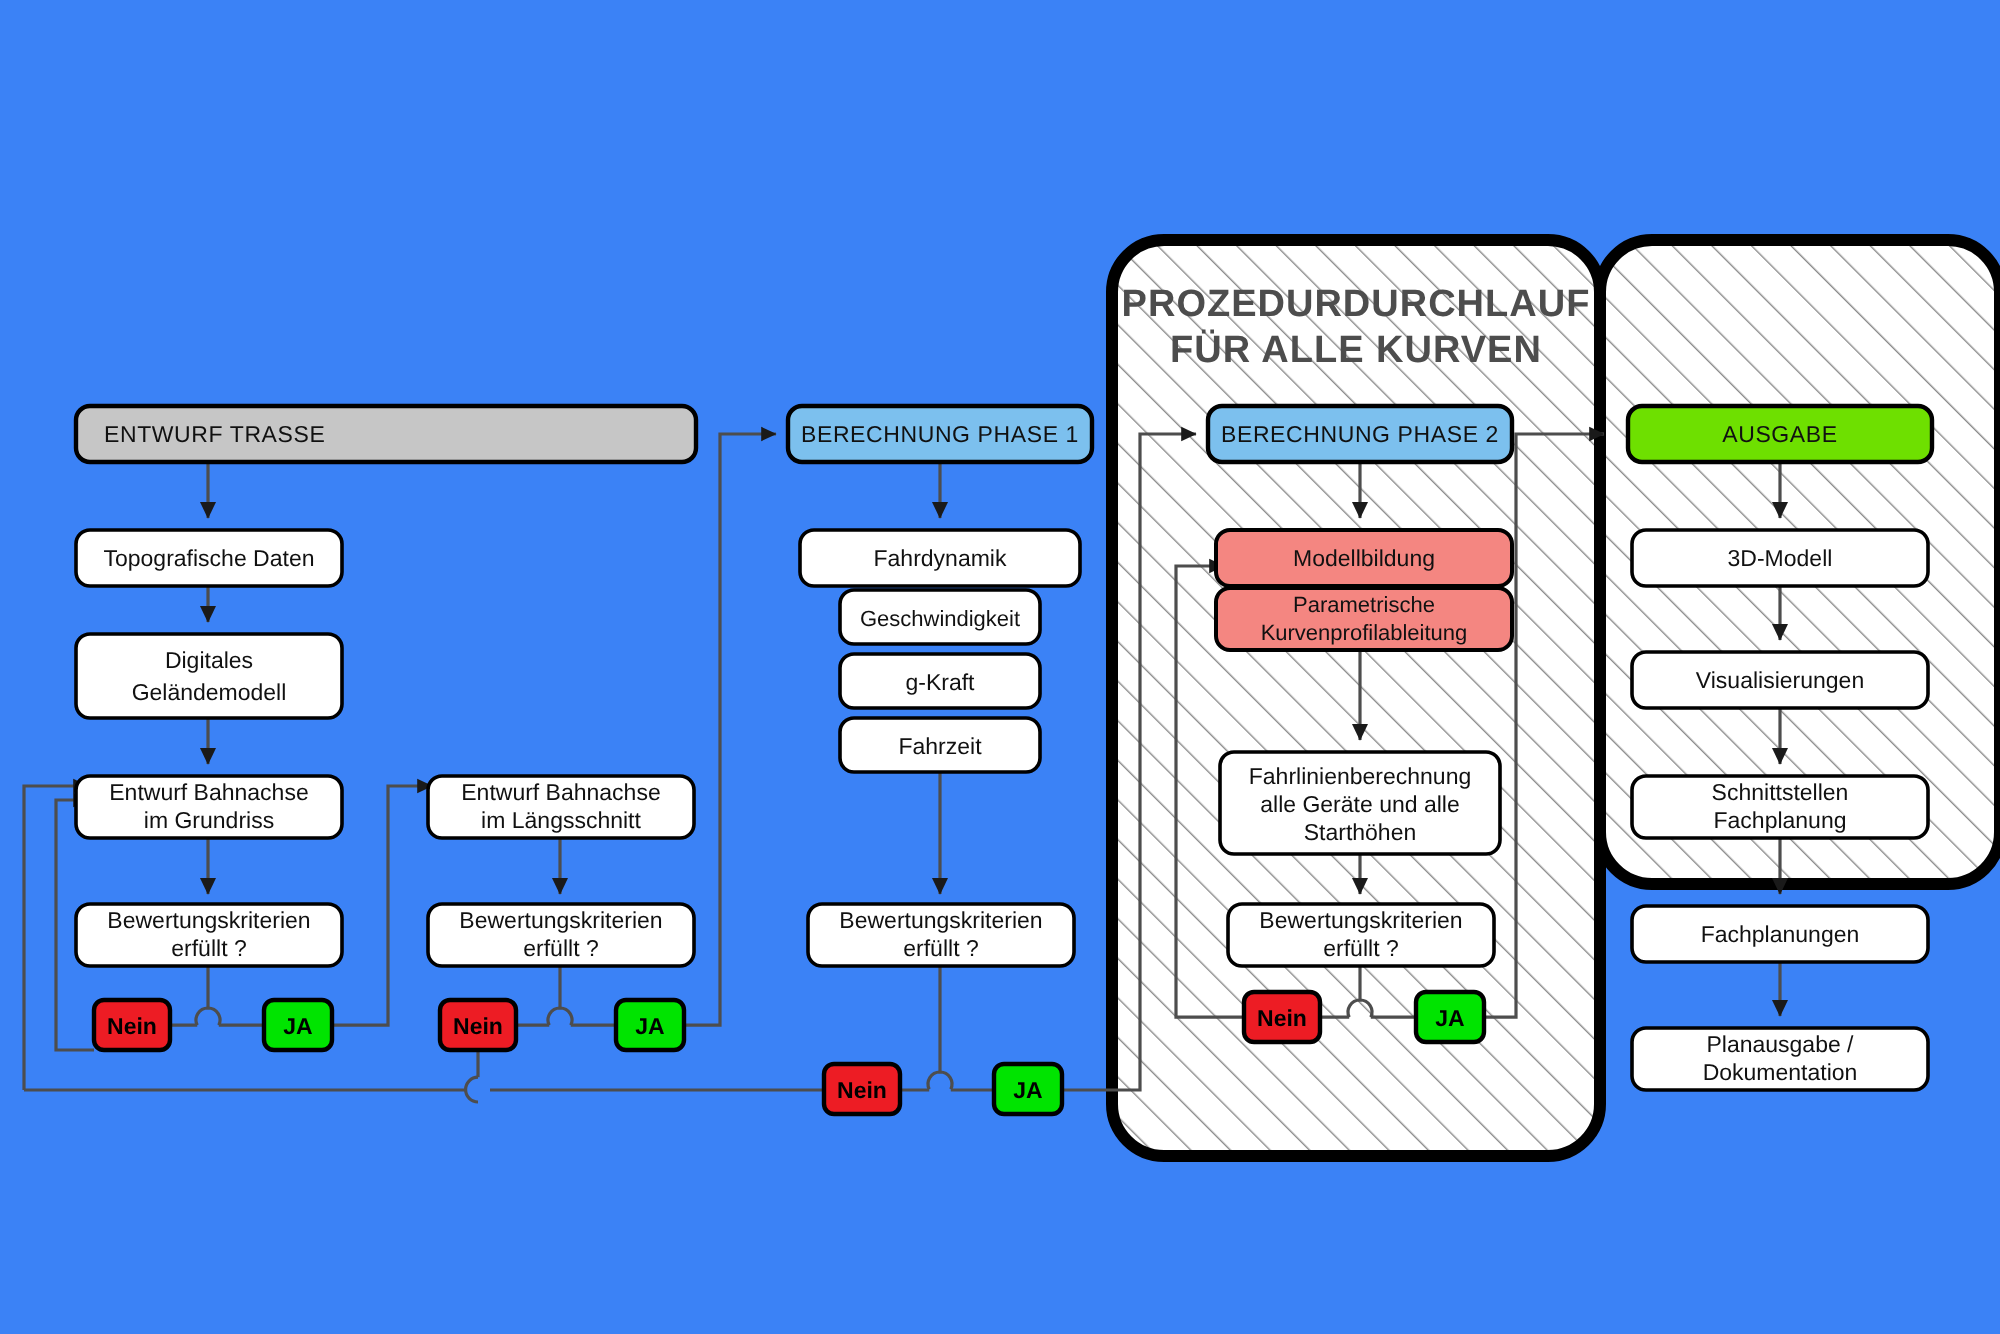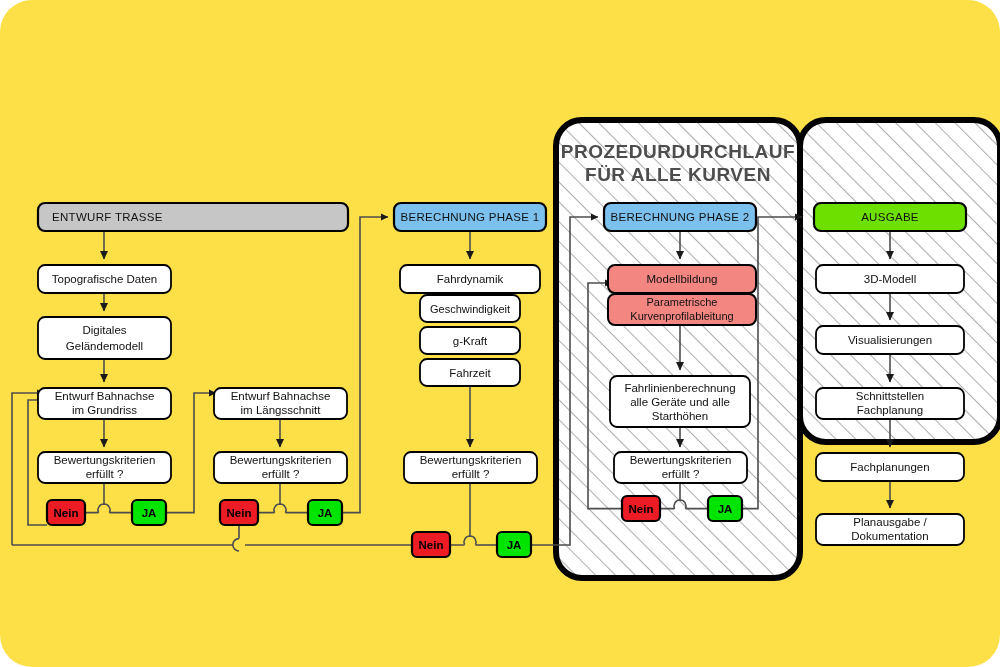--- a/index.html
+++ b/index.html
@@ -1,17 +1,17 @@
 <!DOCTYPE html>
 <html><head>
 <meta charset="utf-8">
 <style>
   html,body{margin:0;padding:0;background:#ffffff;}
   body{width:1000px;height:667px;overflow:hidden;font-family:"Liberation Sans",sans-serif;}
-  #stage{position:relative;width:1000px;height:667px;background:#fde047;border-radius:32px;}
+  #stage{position:relative;width:1000px;height:667px;background:#3b82f6;}
   svg{display:block;}
   .nodetext{font-family:"Liberation Sans",sans-serif;font-size:11.5px;fill:#111;}
   .nodetext.small{font-size:11px;}
   .hdr{font-family:"Liberation Sans",sans-serif;font-size:11.5px;fill:#111;letter-spacing:.3px;}
   .badge{font-family:"Liberation Sans",sans-serif;font-size:11.5px;font-weight:bold;fill:#000;}
   .grouptitle{font-family:"Liberation Sans",sans-serif;font-size:19px;font-weight:bold;fill:#4d4d4d;letter-spacing:.5px;}
 </style>
 </head>
 <body>
 

